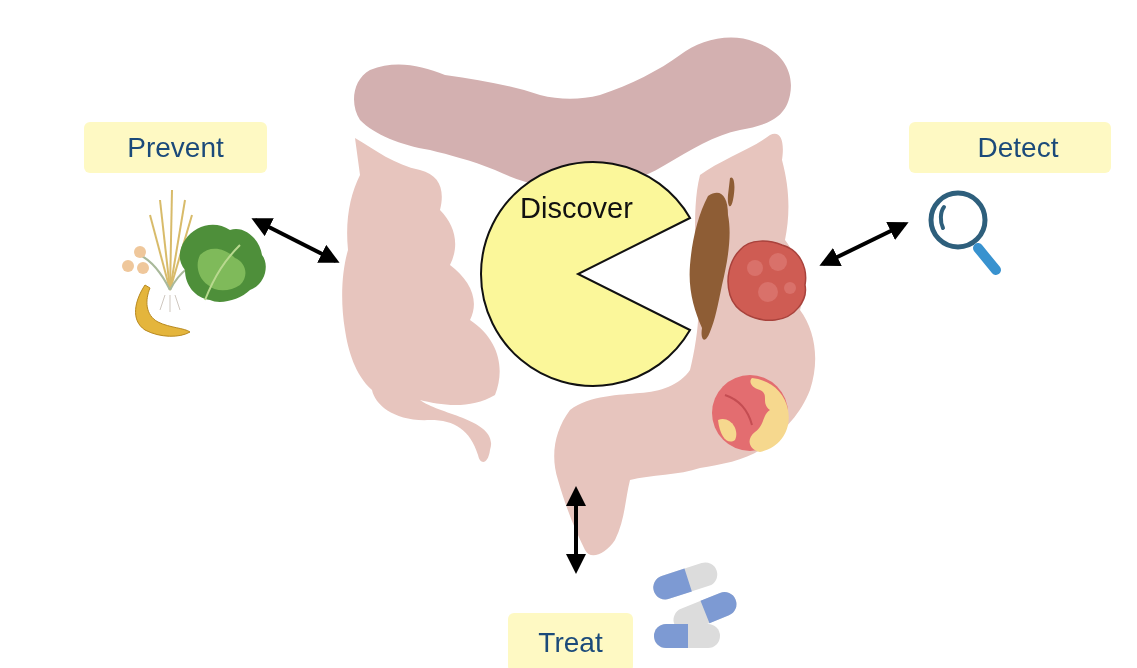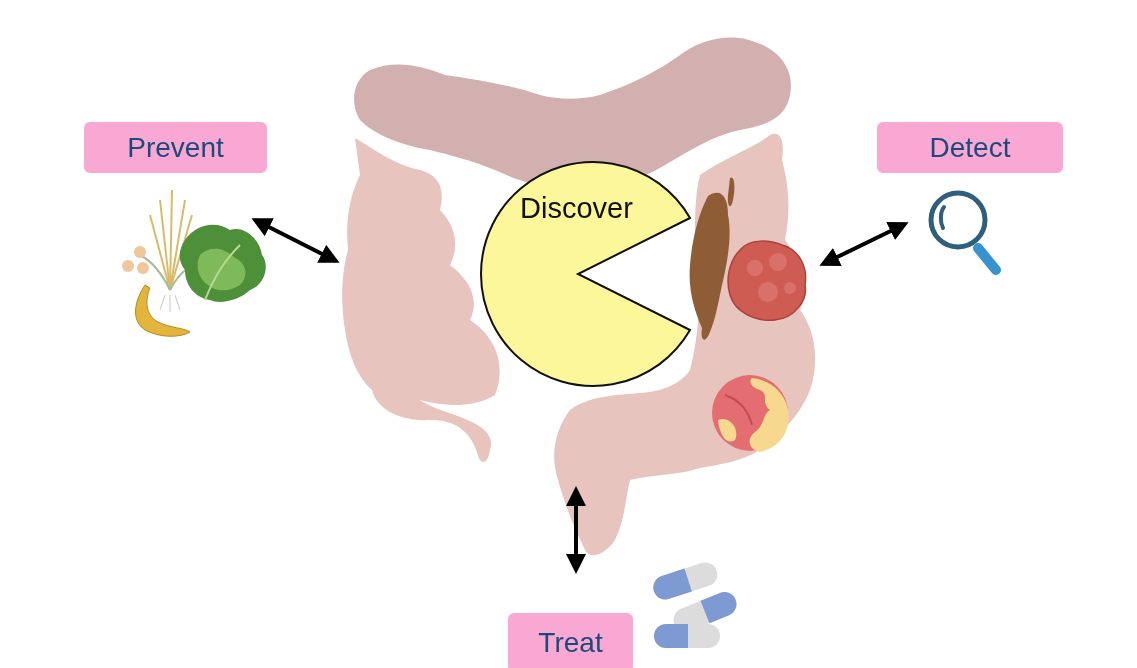--- a/index.html
+++ b/index.html
@@ -1,25 +1,25 @@
 <!DOCTYPE html>
 <html><head>
 <meta charset="utf-8">
 <style>
   html, body { margin: 0; padding: 0; background: #ffffff; }
   body { width: 1137px; height: 668px; position: relative; overflow: hidden;
          font-family: "Liberation Sans", sans-serif; }
   #stage { position: absolute; left: 0; top: 0; width: 1137px; height: 668px; }
   .label-box {
-    position: absolute; background: #f9a8d4; border-radius: 6px;
+    position: absolute; background: #fef9c3; border-radius: 6px;
     color: #1b4a7a; font-size: 28px; display: flex; align-items: center;
     justify-content: center; font-family: "Liberation Sans", sans-serif;
   }
   #label-prevent { left: 84px; top: 122px; width: 183px; height: 51px; }
-  #label-detect  { left: 877px; top: 122px; width: 186px; height: 51px; }
+  #label-detect  { left: 909px; top: 122px; width: 186px; height: 51px; padding-left: 16px; }
   #label-treat   { left: 508px; top: 582px; width: 125px; height: 59px; margin-top: 31px; }
   #discover-text {
     position: absolute; left: 520px; top: 192px; width: 136px; text-align: left;
     font-size: 29px; color: #111111; font-family: "Liberation Sans", sans-serif;
   }
 </style>
 </head>
 <body>
 
 <svg id="stage" viewBox="0 0 1137 668" xmlns="http://www.w3.org/2000/svg">

